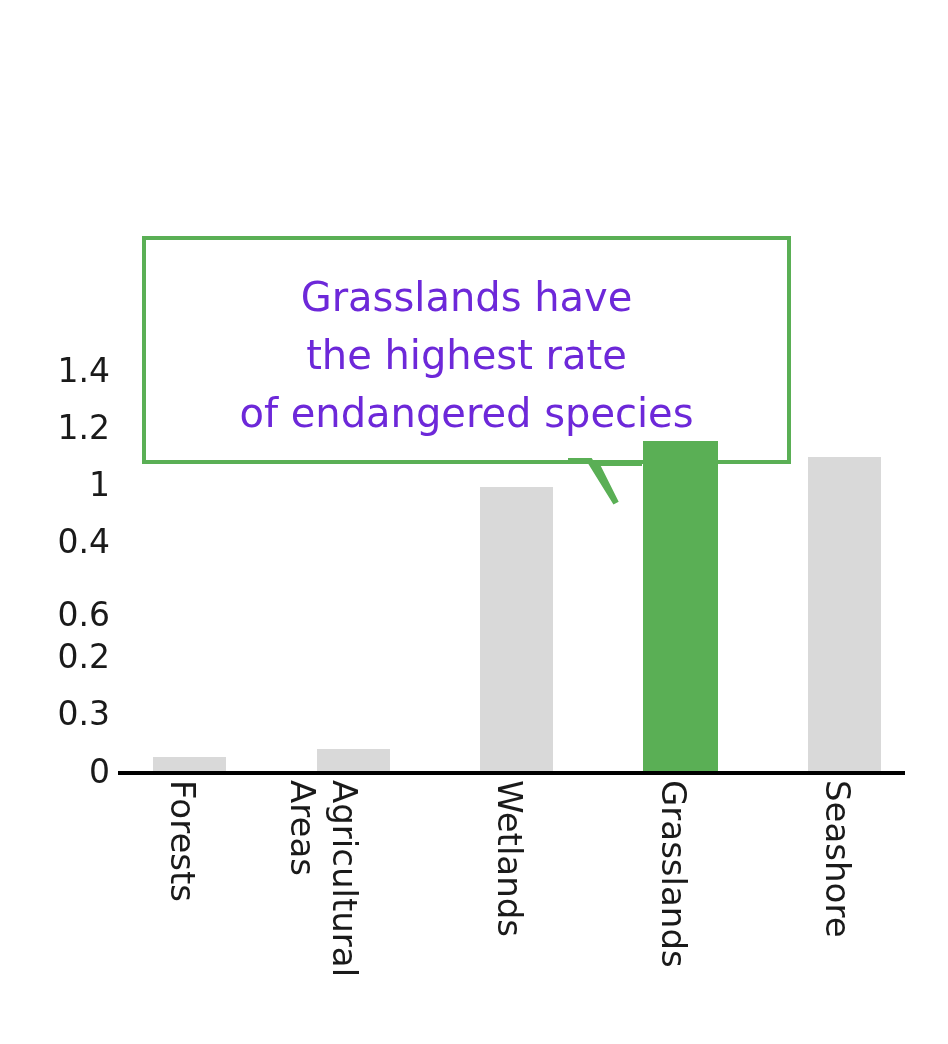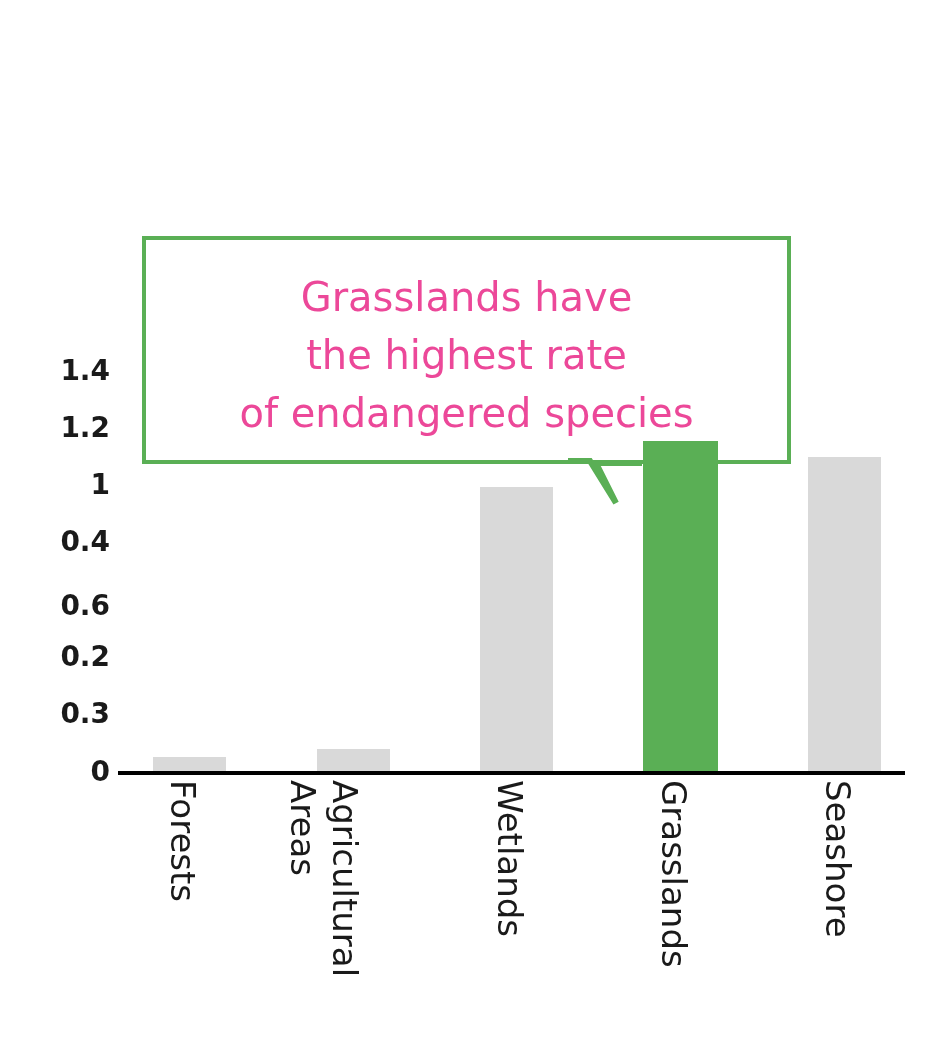--- a/index.html
+++ b/index.html
@@ -45,24 +45,23 @@
     height: 4px;
     background: #000000;
   }
 
   
   .ytick {
     position: absolute;
     right: 0;
     width: 90px;
     text-align: right;
-    font-size: 28px;
+    font-size: 33px;
     line-height: 33px;
     color: #1a1a1a;
-    font-weight: bold;
   }
   .ytick-wrap {
     position: absolute;
     left: 10px;
     top: 370px;
     width: 100px;
     height: 403px;
   }
 
   
@@ -116,21 +115,21 @@
     box-sizing: border-box;
   }
   .callout-text {
     position: absolute;
     left: 0;
     top: 28px;
     width: 100%;
     text-align: center;
     font-size: 40px;
     line-height: 58px;
-    color: #ec4899;
+    color: #6d28d9;
     white-space: pre-line;
   }
   .callout-tail {
     position: absolute;
     left: 560px;
     top: 455px;
     width: 90px;
     height: 60px;
     pointer-events: none;
   }
@@ -147,21 +146,21 @@
 <body>
 
 <div id="chart-root">
 
 
   <div class="ytick-wrap">
     <div class="ytick" style="top:-16px">1.4</div>
     <div class="ytick" style="top:41px">1.2</div>
     <div class="ytick" style="top:98px">1</div>
     <div class="ytick" style="top:155px">0.4</div>
-    <div class="ytick" style="top:219px">0.6</div>
+    <div class="ytick" style="top:228px">0.6</div>
     <div class="ytick" style="top:270px">0.2</div>
     <div class="ytick" style="top:327px">0.3</div>
     <div class="ytick" style="top:385px">0</div>
   </div>
 
   <div class="bars-layer">
     <div class="bar gray" style="left: 35px; width: 73px; height: 16.3286px;"></div>
     <div class="bar gray" style="left: 199px; width: 73px; height: 24.4929px;"></div>
     <div class="bar gray" style="left: 362px; width: 73px; height: 285.75px;"></div>
     <div class="bar green" style="left: 525px; width: 75px; height: 332.014px;"></div>

